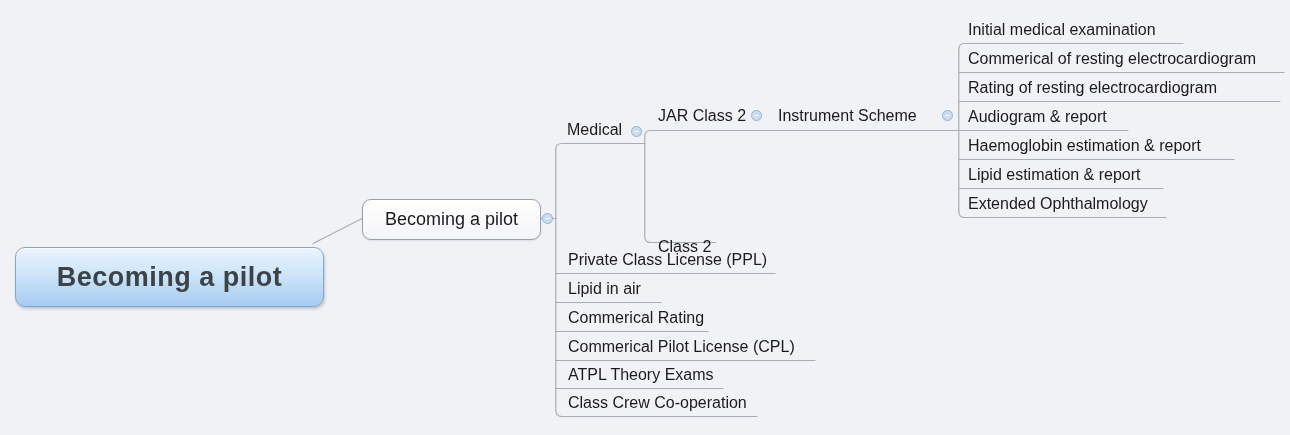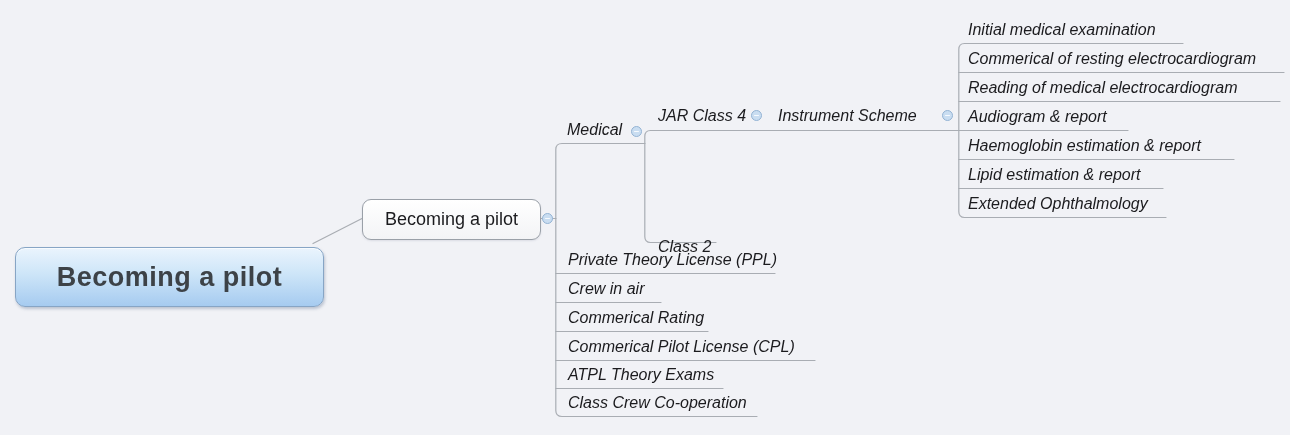--- a/index.html
+++ b/index.html
@@ -10,21 +10,21 @@
   html,body{margin:0;padding:0;}
   body{background:var(--bg);font-family:"Liberation Sans","DejaVu Sans",sans-serif;}
   .canvas{
     position:relative;width:1290px;height:435px;overflow:hidden;
     background:var(--bg);
   }
   .wires{position:absolute;left:0;top:0;width:1290px;height:435px;}
   .wires path{fill:none;stroke:var(--line);stroke-width:1.2;stroke-linecap:round;}
   .topic{
     position:absolute;height:22px;line-height:22px;
-    font-size:16px;color:var(--text);white-space:nowrap;font-style:italic;
+    font-size:16px;color:var(--text);white-space:nowrap;
   }
   .root-box{
     position:absolute;left:15px;top:247px;width:307px;height:58px;
     border-radius:10px;
     background:linear-gradient(to bottom,#eaf4fd 0%,#cde5f8 45%,#a6cbf0 100%);
     border:1px solid #87a5c5;
     box-shadow:1px 2px 3px rgba(90,110,140,.35), inset 0 1px 0 rgba(255,255,255,.65);
     display:flex;align-items:center;justify-content:center;
     font-size:27px;font-weight:bold;color:#3d4247;letter-spacing:.5px;
   }
@@ -70,34 +70,34 @@
   </svg>
 
   <div class="root-box">
     <span>Becoming a pilot</span>
   </div>
   <div class="main-box">
     <span>Becoming a pilot</span>
   </div>
 
   <div class="topic" style="left:567px;top:119px">Medical</div>
-  <div class="topic" style="left:658px;top:105px">JAR Class 4</div>
+  <div class="topic" style="left:658px;top:105px">JAR Class 2</div>
   <div class="topic" style="left:778px;top:105px">Instrument Scheme</div>
   <div class="topic" style="left:658px;top:236px">Class 2</div>
 
   <div class="topic" style="left:968px;top:19px">Initial medical examination</div>
   <div class="topic" style="left:968px;top:48px">Commerical of resting electrocardiogram</div>
-  <div class="topic" style="left:968px;top:77px">Reading of medical electrocardiogram</div>
+  <div class="topic" style="left:968px;top:77px">Rating of resting electrocardiogram</div>
   <div class="topic" style="left:968px;top:106px">Audiogram &amp; report</div>
   <div class="topic" style="left:968px;top:135px">Haemoglobin estimation &amp; report</div>
   <div class="topic" style="left:968px;top:164px">Lipid estimation &amp; report</div>
   <div class="topic" style="left:968px;top:193px">Extended Ophthalmology</div>
 
-  <div class="topic" style="left:568px;top:249px">Private Theory License (PPL)</div>
-  <div class="topic" style="left:568px;top:278px">Crew in air</div>
+  <div class="topic" style="left:568px;top:249px">Private Class License (PPL)</div>
+  <div class="topic" style="left:568px;top:278px">Lipid in air</div>
   <div class="topic" style="left:568px;top:307px">Commerical Rating</div>
   <div class="topic" style="left:568px;top:336px">Commerical Pilot License (CPL)</div>
   <div class="topic" style="left:568px;top:364px">ATPL Theory Exams</div>
   <div class="topic" style="left:568px;top:392px">Class Crew Co-operation</div>
 
   <div class="handle" style="left:542px;top:213px"></div>
   <div class="handle" style="left:631px;top:126px"></div>
   <div class="handle" style="left:751px;top:110px"></div>
   <div class="handle" style="left:942px;top:110px"></div>
 

